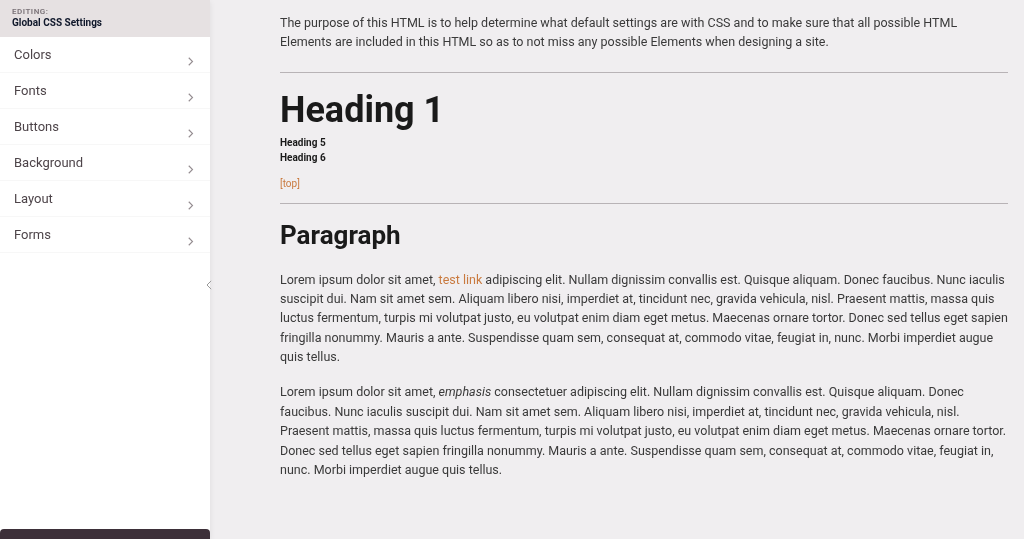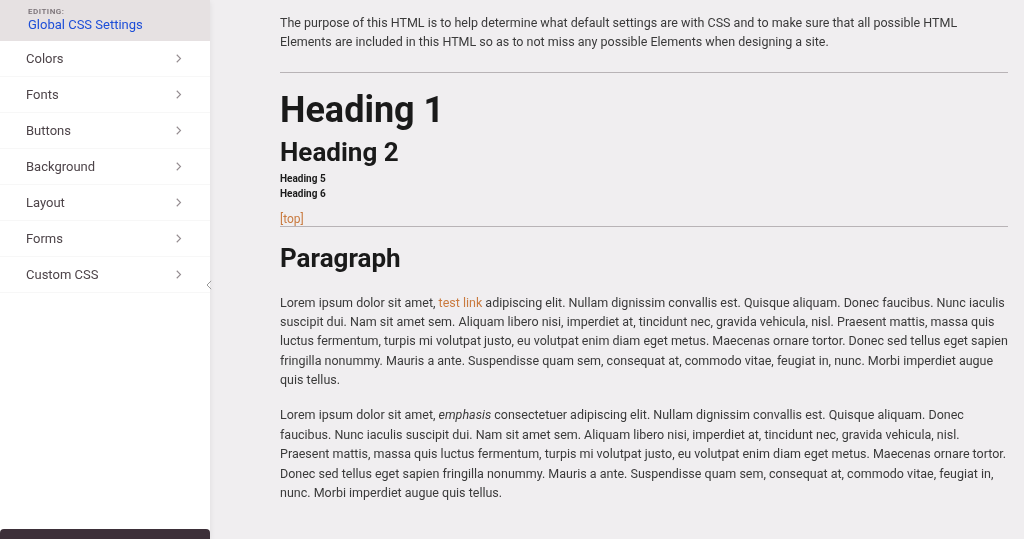--- a/index.html
+++ b/index.html
@@ -19,43 +19,43 @@
     .sidebar {
       width: 210px;
       background: #fff;
       box-shadow: 0 2px 6px rgba(0,0,0,0.08);
       display: flex;
       flex-direction: column;
       position: relative;
     }
     .sidebar-header {
       background: #e6e1e2;
-      padding: 7px 28px 9px;
+      padding: 7px 12px 9px;
     }
     .editing-label {
       font-size: 8px;
       letter-spacing: 0.5px;
       color: #7a7277;
       font-weight: 600;
     }
     .sidebar-title {
-      font-size: 13px;
-      font-weight: 400;
-      color: #1d4ed8;
+      font-size: 10px;
+      font-weight: 700;
+      color: #0f172a;
       margin-top: 1px;
     }
     .sidebar-items {
       display: flex;
       flex-direction: column;
     }
     .sidebar-item {
       display: flex;
-      align-items: flex-start;
+      align-items: flex-end;
       justify-content: space-between;
-      padding: 10px 26px;
+      padding: 10px 14px;
       font-size: 13px;
       color: #4d4449;
       cursor: pointer;
       border-bottom: 1px solid rgba(0,0,0,0.03);
     }
     .chevron {
       width: 8px;
       height: 8px;
       display: inline-block;
       color: #958d91;
@@ -97,25 +97,25 @@
       border-top: 1px solid #b8b3b6;
       margin: 0 0 16px;
     }
     .h1 { font-size: 36px; font-weight: 700; margin-bottom: 6px; color: #1a1a1a; margin-top: 7px; }
     .h2 { font-size: 26px; font-weight: 700; margin-bottom: 6px; color: #1a1a1a; }
     .h3 { font-size: 18px; font-weight: 700; margin-bottom: 5px; color: #1a1a1a; }
     .h4 { font-size: 14px; font-weight: 700; margin-bottom: 5px; color: #1a1a1a; }
     .h5 { font-size: 10px; font-weight: 700; margin-bottom: 4px; color: #1a1a1a; }
     .h6 { font-size: 10px; font-weight: 700; margin-bottom: 12px; color: #1a1a1a; }
     .top-link {
-      font-size: 12px;
+      font-size: 10px;
       color: #c97a3f;
       text-decoration: none;
       display: inline-block;
-      margin-bottom: 0;
+      margin-bottom: 14px;
     }
     .paragraph-heading {
       font-size: 26px;
       font-weight: 700;
       margin-bottom: 20px;
       color: #1a1a1a;
     }
     .para {
       font-size: 12.5px;
       line-height: 1.55;
@@ -163,44 +163,37 @@
           </svg></span>
     </div>
     <div class="sidebar-item">
       <span>Layout</span>
       <span class="chevron"><svg viewBox="0 0 8 12" width="6" height="9">
             <path d="M1 1 L6 6 L1 11" stroke="currentColor" stroke-width="1.5" fill="none"></path>
           </svg></span>
     </div>
     <div class="sidebar-item">
       <span>Forms</span>
-      <span class="chevron"><svg viewBox="0 0 8 12" width="6" height="9">
-            <path d="M1 1 L6 6 L1 11" stroke="currentColor" stroke-width="1.5" fill="none"></path>
-          </svg></span>
-    </div>
-    <div class="sidebar-item">
-      <span>Custom CSS</span>
       <span class="chevron"><svg viewBox="0 0 8 12" width="6" height="9">
             <path d="M1 1 L6 6 L1 11" stroke="currentColor" stroke-width="1.5" fill="none"></path>
           </svg></span>
     </div>
   </div>
   <div class="collapse-caret">
     <svg viewBox="0 0 8 12" width="7" height="10">
         <path d="M6 1 L1 6 L6 11" stroke="#999" stroke-width="1.2" fill="none"></path>
       </svg>
   </div>
   <div class="bottom-bar"></div>
 </div>
 
 <div class="content">
   <p class="intro">The purpose of this HTML is to help determine what default settings are with CSS and to make sure that all possible HTML Elements are included in this HTML so as to not miss any possible Elements when designing a site.</p>
   <hr>
   <div class="h1">Heading 1</div>
-  <div class="h2">Heading 2</div>
   <div class="h5">Heading 5</div>
   <div class="h6">Heading 6</div>
   <a href="#" class="top-link">[top]</a>
   <hr>
   <div class="paragraph-heading">Paragraph</div>
   <p class="para">
     <span>Lorem ipsum dolor sit amet, </span><a href="#" class="link-inline">test link</a><span> adipiscing elit. Nullam dignissim convallis est. Quisque aliquam. Donec faucibus. Nunc iaculis suscipit dui. Nam sit amet sem. Aliquam libero nisi, imperdiet at, tincidunt nec, gravida vehicula, nisl. Praesent mattis, massa quis luctus fermentum, turpis mi volutpat justo, eu volutpat enim diam eget metus. Maecenas ornare tortor. Donec sed tellus eget sapien fringilla nonummy. Mauris a ante. Suspendisse quam sem, consequat at, commodo vitae, feugiat in, nunc. Morbi imperdiet augue quis tellus.</span>
   </p>
   <p class="para">
     <span>Lorem ipsum dolor sit amet, </span><span class="emphasis">emphasis</span><span> consectetuer adipiscing elit. Nullam dignissim convallis est. Quisque aliquam. Donec faucibus. Nunc iaculis suscipit dui. Nam sit amet sem. Aliquam libero nisi, imperdiet at, tincidunt nec, gravida vehicula, nisl. Praesent mattis, massa quis luctus fermentum, turpis mi volutpat justo, eu volutpat enim diam eget metus. Maecenas ornare tortor. Donec sed tellus eget sapien fringilla nonummy. Mauris a ante. Suspendisse quam sem, consequat at, commodo vitae, feugiat in, nunc. Morbi imperdiet augue quis tellus.</span>

